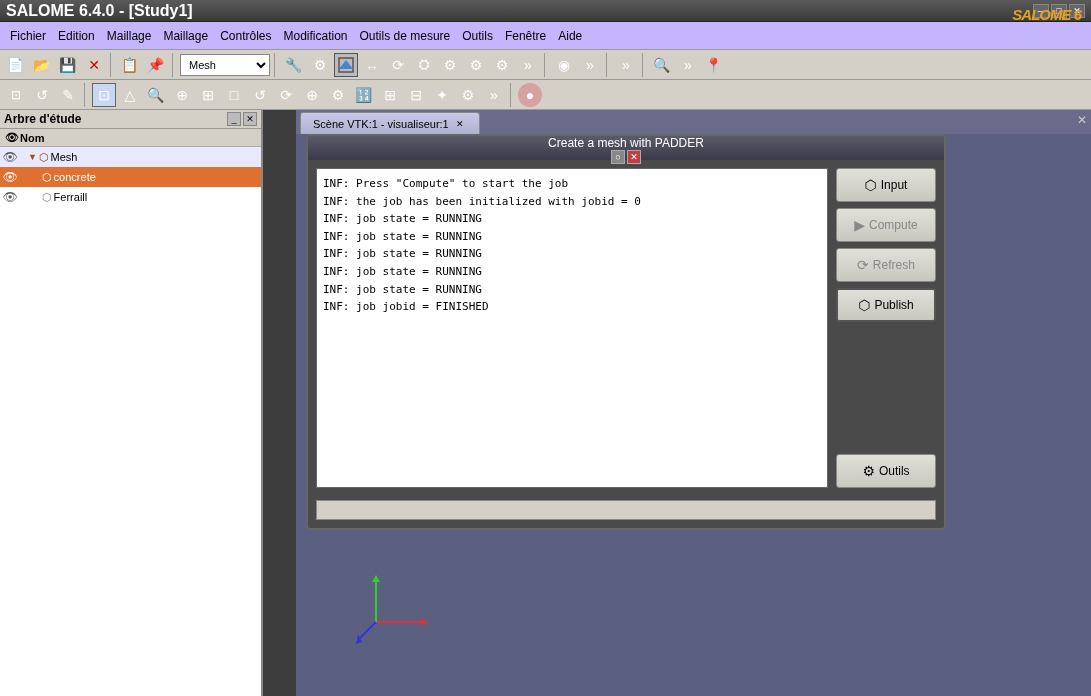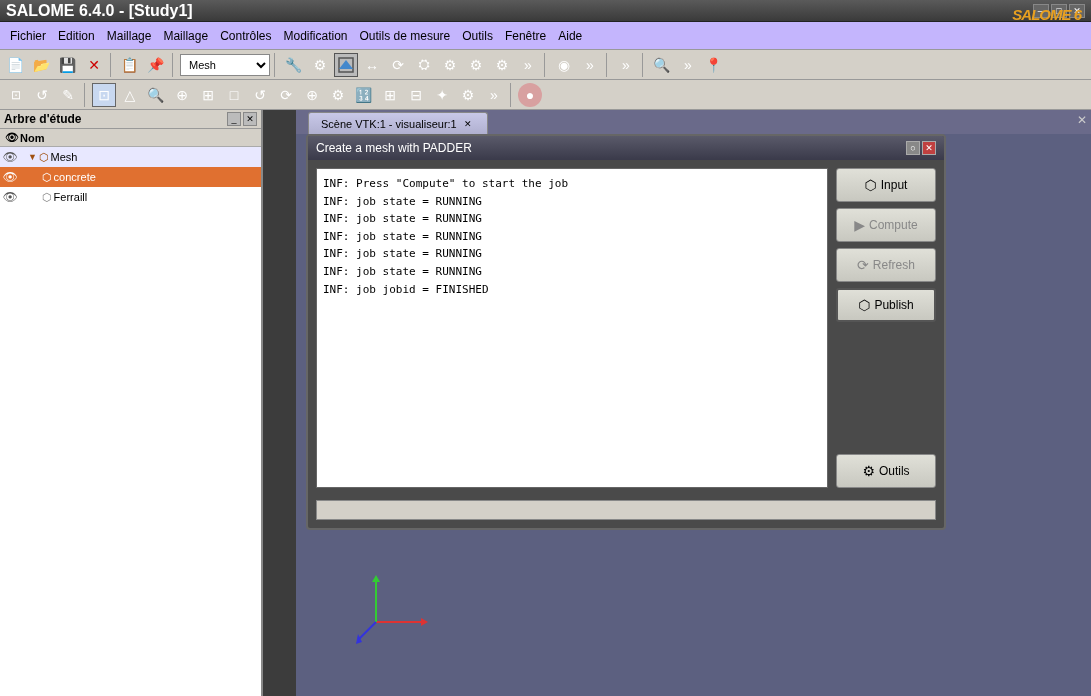--- a/index.html
+++ b/index.html
@@ -189,21 +189,21 @@
       flex-direction: column;
       background: #5a5a7a;
     }
 
     
     #viewport-tabs {
       height: 24px;
       background: #6a6a8a;
       display: flex;
       align-items: flex-end;
-      padding-left: 12px;
+      padding-left: 4px;
     }
     .vp-tab {
       height: 22px;
       padding: 0 12px;
       background: linear-gradient(to bottom, #c8c8e8, #b0b0d0);
       border: 1px solid #888;
       border-bottom: none;
       color: #000;
       font-size: 11px;
       display: flex;
@@ -239,20 +239,21 @@
       left: 10px;
       pointer-events: all;
     }
     #modal-title-bar {
       height: 24px;
       background: linear-gradient(to bottom, #5a5a6a, #3a3a4a);
       display: flex;
       align-items: center;
       padding: 0 8px;
       border-radius: 2px 2px 0 0;
+      flex-direction: column;
     }
     #modal-title {
       flex: 1;
       color: #fff;
       font-size: 12px;
     }
     #modal-controls { display: flex; gap: 2px; }
     .modal-ctrl {
       width: 14px;
       height: 14px;
@@ -498,20 +499,21 @@
           <div id="modal-title-bar">
             <span id="modal-title">Create a mesh with PADDER</span>
             <div id="modal-controls">
               <div class="modal-ctrl">○</div>
               <div class="modal-ctrl" style="background:#c04040;">✕</div>
             </div>
           </div>
           <div id="modal-body">
             <div id="modal-log">
               <div>INF: Press "Compute" to start the job</div>
+              <div>INF: the job has been initialized with jobid = 0</div>
               <div>INF: job state = RUNNING</div>
               <div>INF: job state = RUNNING</div>
               <div>INF: job state = RUNNING</div>
               <div>INF: job state = RUNNING</div>
               <div>INF: job state = RUNNING</div>
               <div>INF: job jobid = FINISHED</div>
             </div>
             <div id="modal-sidebar">
               <div class="modal-btn">
                 <span class="modal-btn-icon">⬡</span>

